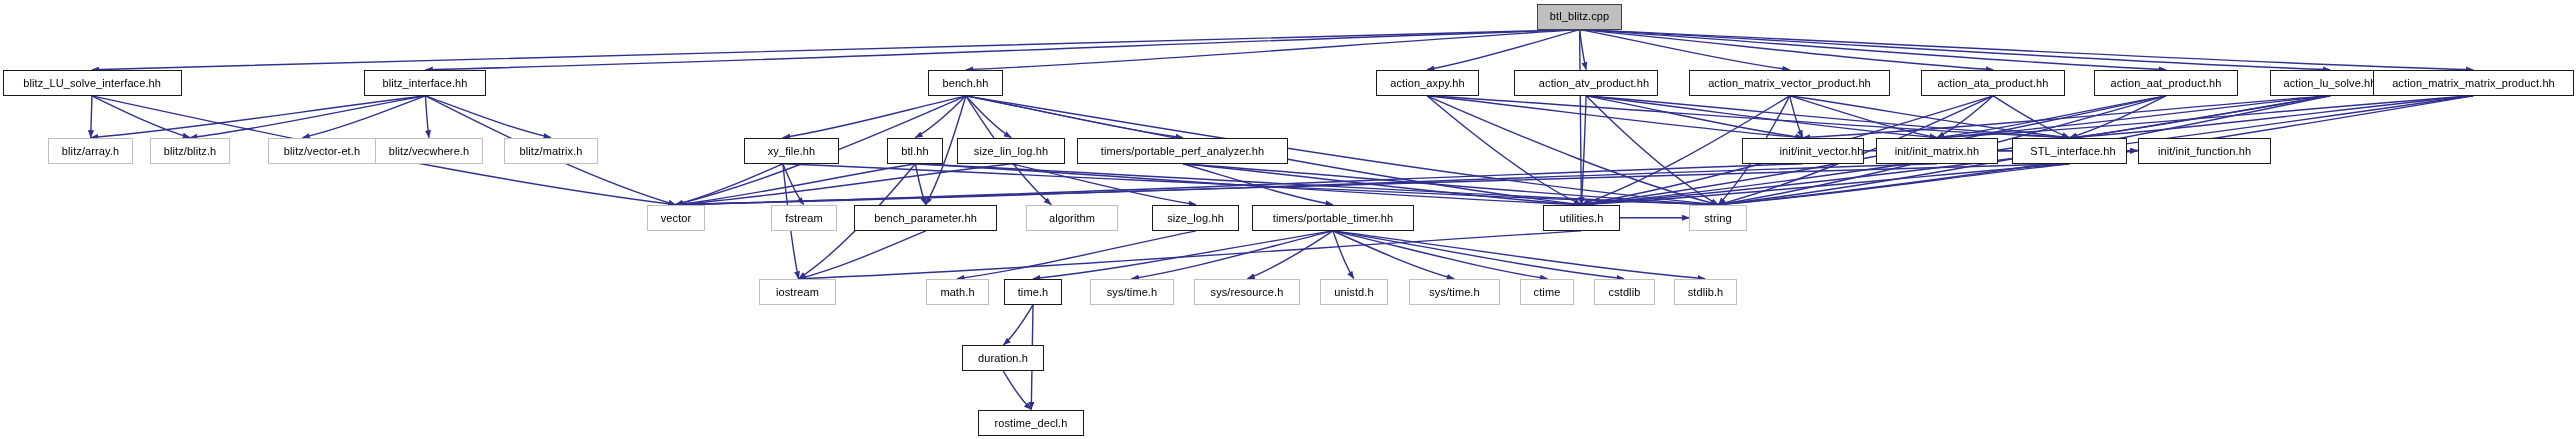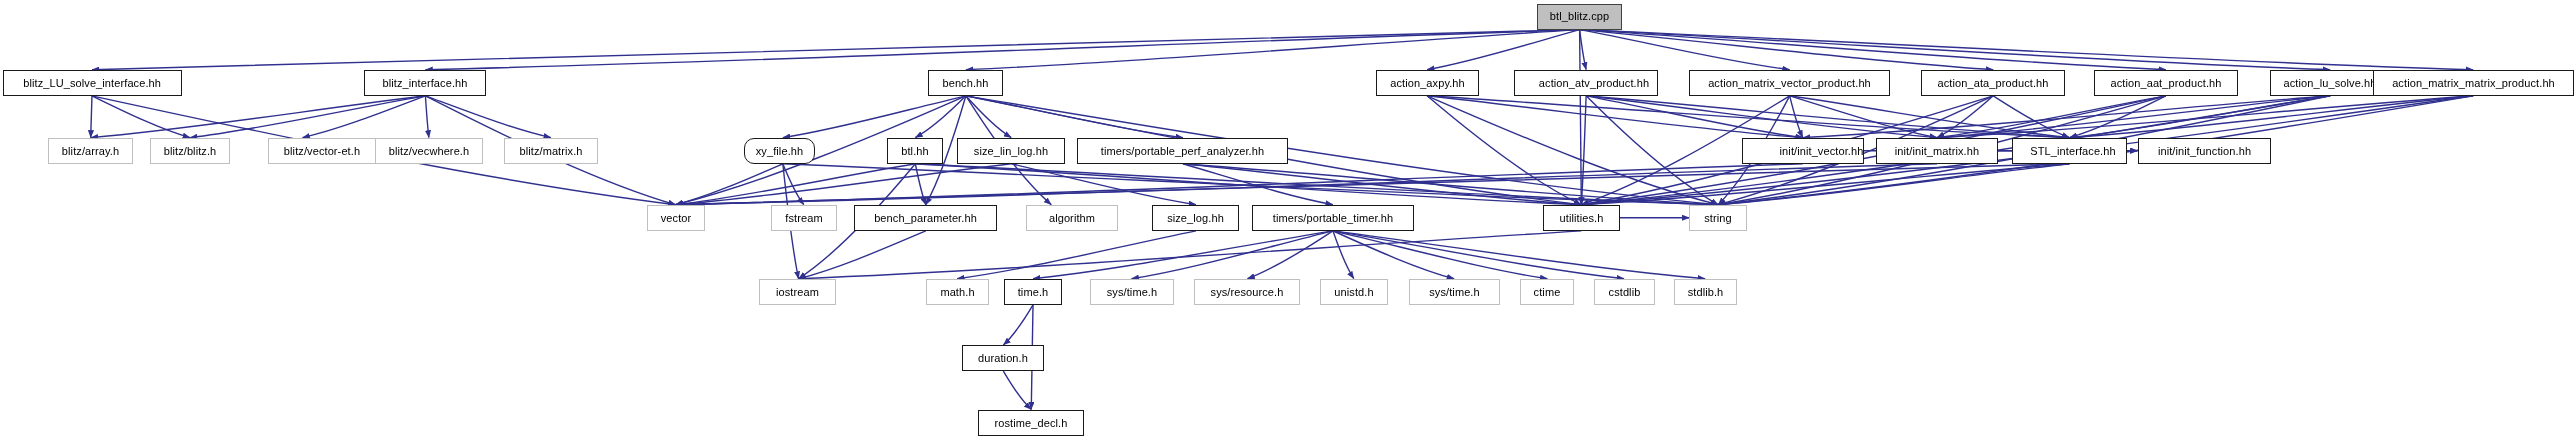--- a/index.html
+++ b/index.html
@@ -200,21 +200,21 @@
     </div>
     <div class="node" style="left: 248px; top: 138px; width: 108px; margin-left: 20px;">
       <span>blitz/vector-et.h</span>
     </div>
     <div class="node" style="left: 375px; top: 138px; width: 108px;">
       <span>blitz/vecwhere.h</span>
     </div>
     <div class="node" style="left: 504px; top: 138px; width: 94px;">
       <span>blitz/matrix.h</span>
     </div>
-    <div class="node strong" style="left: 744px; top: 138px; width: 71px; border-radius: 10px;">
+    <div class="node strong" style="left: 744px; top: 138px; width: 95px;">
       <span>xy_file.hh</span>
     </div>
     <div class="node strong" style="left: 887px; top: 138px; width: 56px;">
       <span>btl.hh</span>
     </div>
     <div class="node strong" style="left: 957px; top: 138px; width: 108px;">
       <span>size_lin_log.hh</span>
     </div>
     <div class="node strong" style="left: 1077px; top: 138px; width: 211px;">
       <span>timers/portable_perf_analyzer.hh</span>

